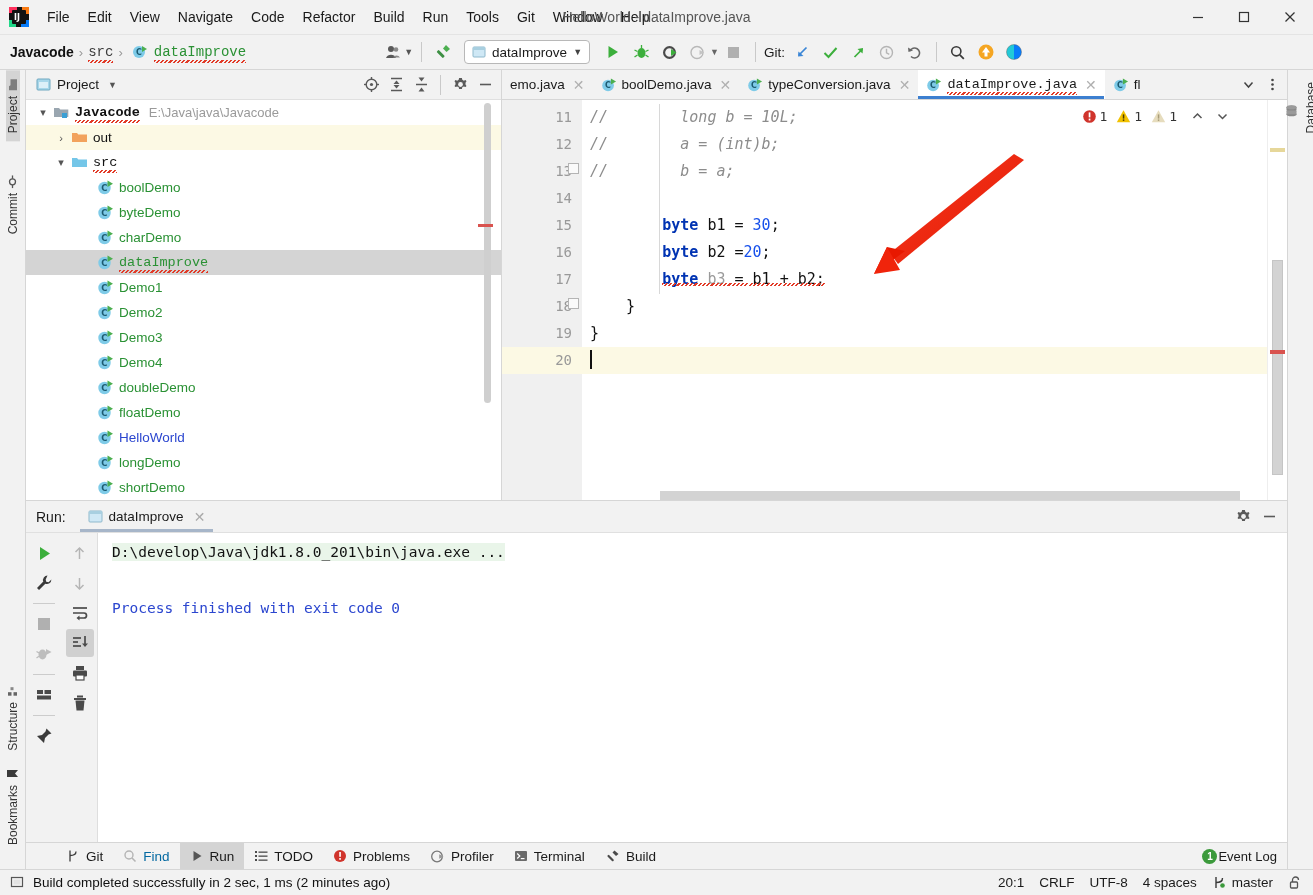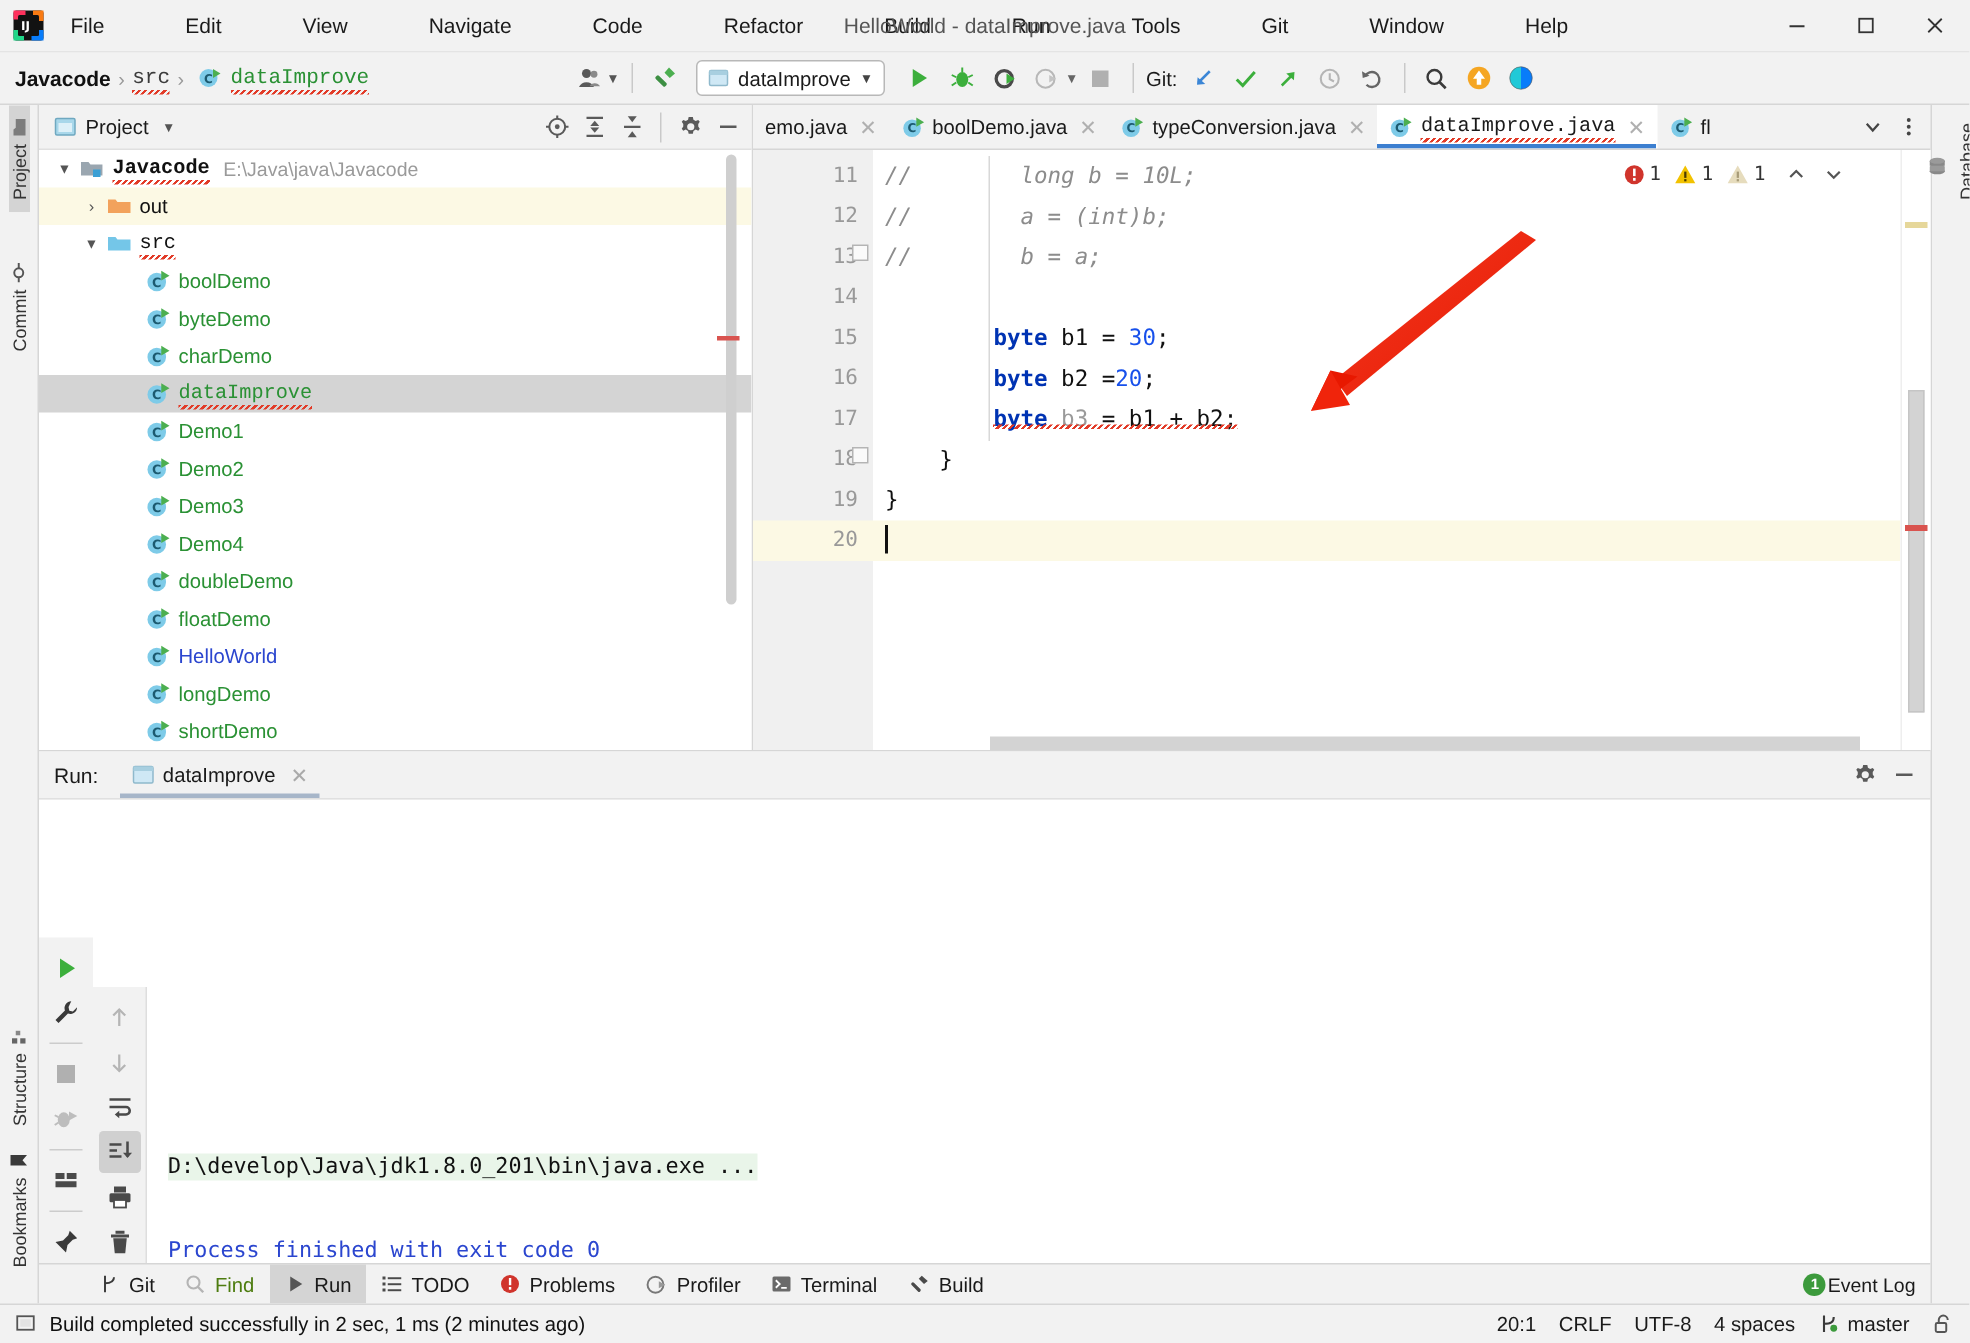--- a/index.html
+++ b/index.html
@@ -13,21 +13,21 @@
     background: #f2f2f2;
   }
   .app { position: relative; width: 1313px; height: 895px; display: flex; flex-direction: column; }
 
   
   .titlebar {
     height: 35px; background: #f2f2f2; display: flex; align-items: center;
     border-bottom: 1px solid #e4e4e4; position: relative; flex: none;
   }
   .ij-logo { width: 22px; height: 22px; margin-left: 8px; margin-right: 8px; flex: none; position: relative; }
-  .menu { display: flex; align-items: center; height: 100%; gap: 36px; }
+  .menu { display: flex; align-items: center; height: 100%; }
   .menu-item {
     padding: 0 9px; height: 100%; display: flex; align-items: center;
     font-size: 14px; color: #1a1a1a; cursor: default; white-space: nowrap;
   }
   .win-title {
     position: absolute; left: 50%; transform: translateX(-50%);
     font-size: 14px; color: #555; white-space: nowrap;
   }
   .win-buttons { margin-left: auto; display: flex; height: 100%; }
   .win-btn {
@@ -210,21 +210,21 @@
   }
   .run-label { font-size: 14px; margin-right: 14px; text-align: right; }
   .run-tab {
     display: flex; align-items: center; gap: 6px; height: 100%; padding: 0 8px;
     font-size: 13.5px; position: relative;
   }
   .run-tab::after {
     content: ""; position: absolute; left: 0; right: 0; bottom: 0; height: 3px; background: #a7b6c9;
   }
   .run-hdr-icons { margin-left: auto; display: flex; align-items: center; padding-right: 6px; gap: 2px; }
-  .run-body { flex: 1; display: flex; min-height: 0; align-items: flex-end; }
+  .run-body { flex: 1; display: flex; min-height: 0; }
   .run-toolbar-l {
     width: 36px; background: #f2f2f2; display: flex; flex-direction: column;
     align-items: center; padding-top: 6px; gap: 2px; flex: none;
   }
   .run-toolbar-r {
     width: 36px; background: #f2f2f2; display: flex; flex-direction: column;
     align-items: center; padding-top: 6px; gap: 2px; flex: none; border-right: 1px solid #dedede;
   }
   .rt-btn {
     width: 28px; height: 28px; display: flex; align-items: center; justify-content: center;
@@ -242,21 +242,21 @@
   
   .toolwin-bar {
     height: 27px; background: #f2f2f2; display: flex; align-items: center;
     border-top: 1px solid #d6d6d6; flex: none; padding-left: 30px;
   }
   .twb-item {
     display: flex; align-items: center; gap: 6px; padding: 0 10px; height: 100%;
     font-size: 13.5px; cursor: default;
   }
   .twb-item.sel { background: #d4d4d4; }
-  .twb-item.dim { color: #4d7c0f; }
+  .twb-item.dim { color: #0369a1; }
   .twb-right { margin-left: auto; display: flex; align-items: center; padding-right: 10px; }
   .badge-green {
     width: 15px; height: 15px; border-radius: 50%; background: #3c9a3c; color: #fff;
     font-size: 10px; display: flex; align-items: center; justify-content: center; font-weight: bold;
   }
 
   .statusbar {
     height: 26px; background: #f2f2f2; display: flex; align-items: center;
     border-top: 1px solid #d6d6d6; flex: none; padding: 0 10px; font-size: 13.5px;
   }

